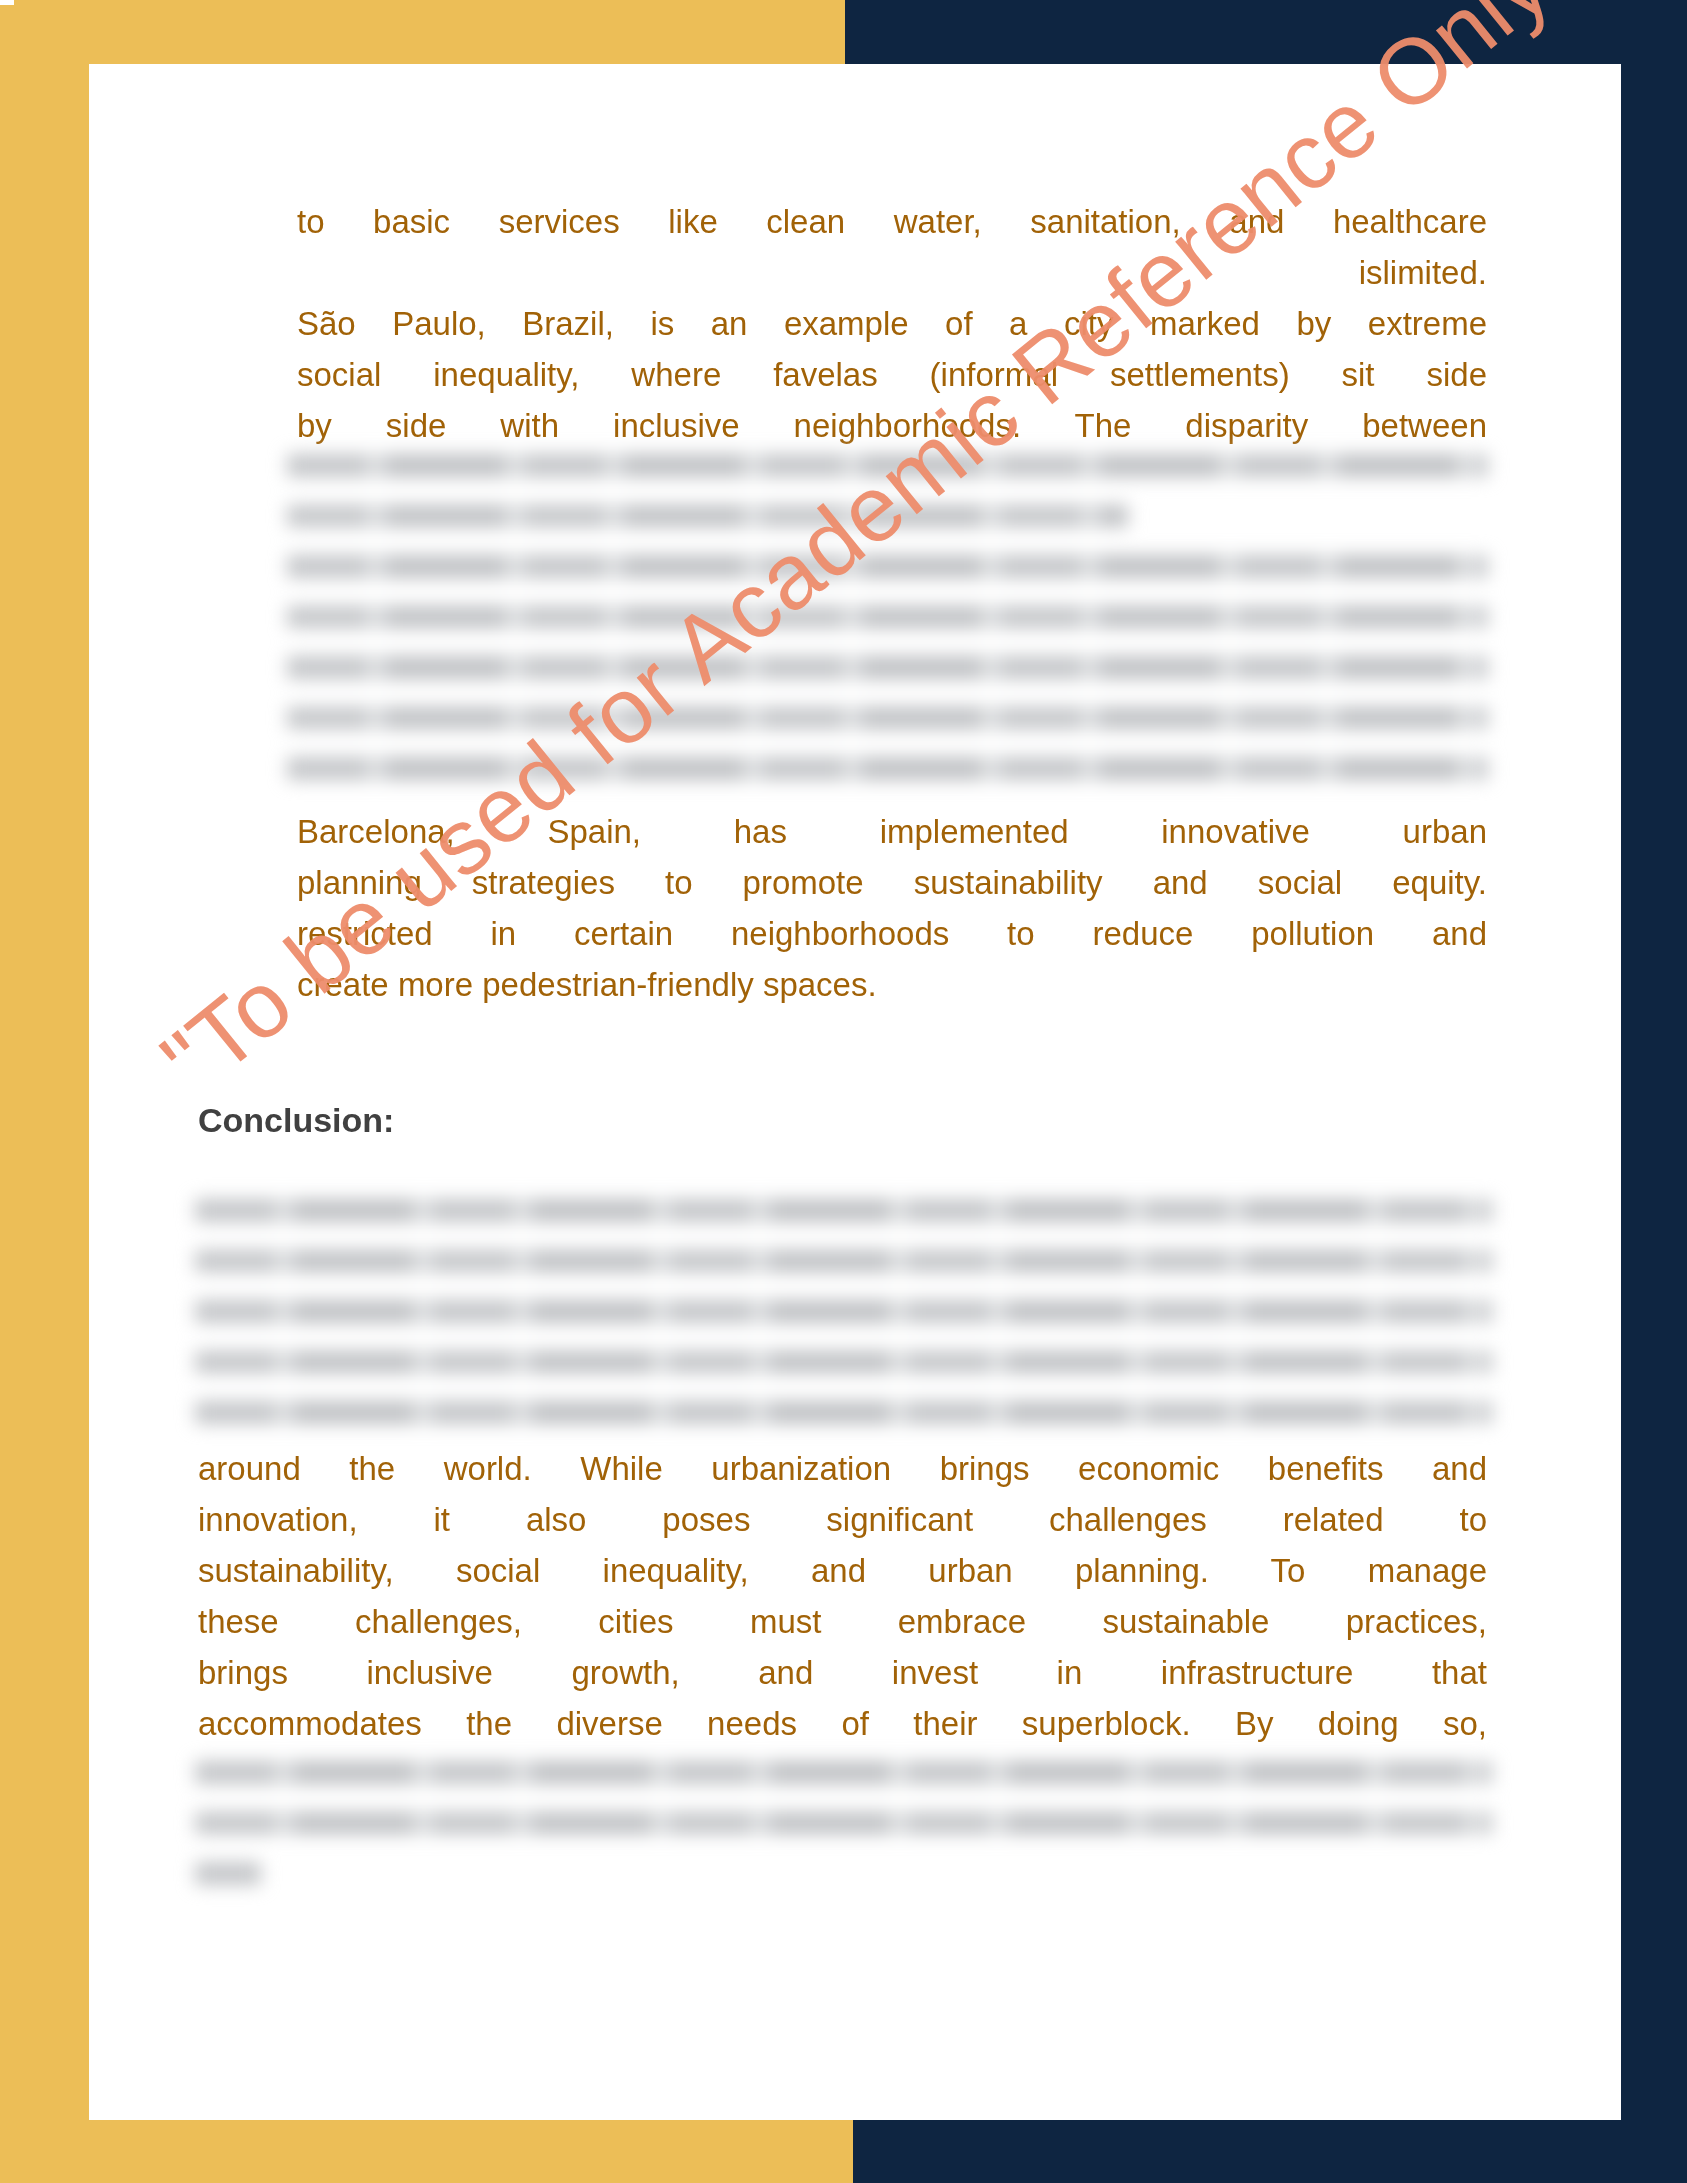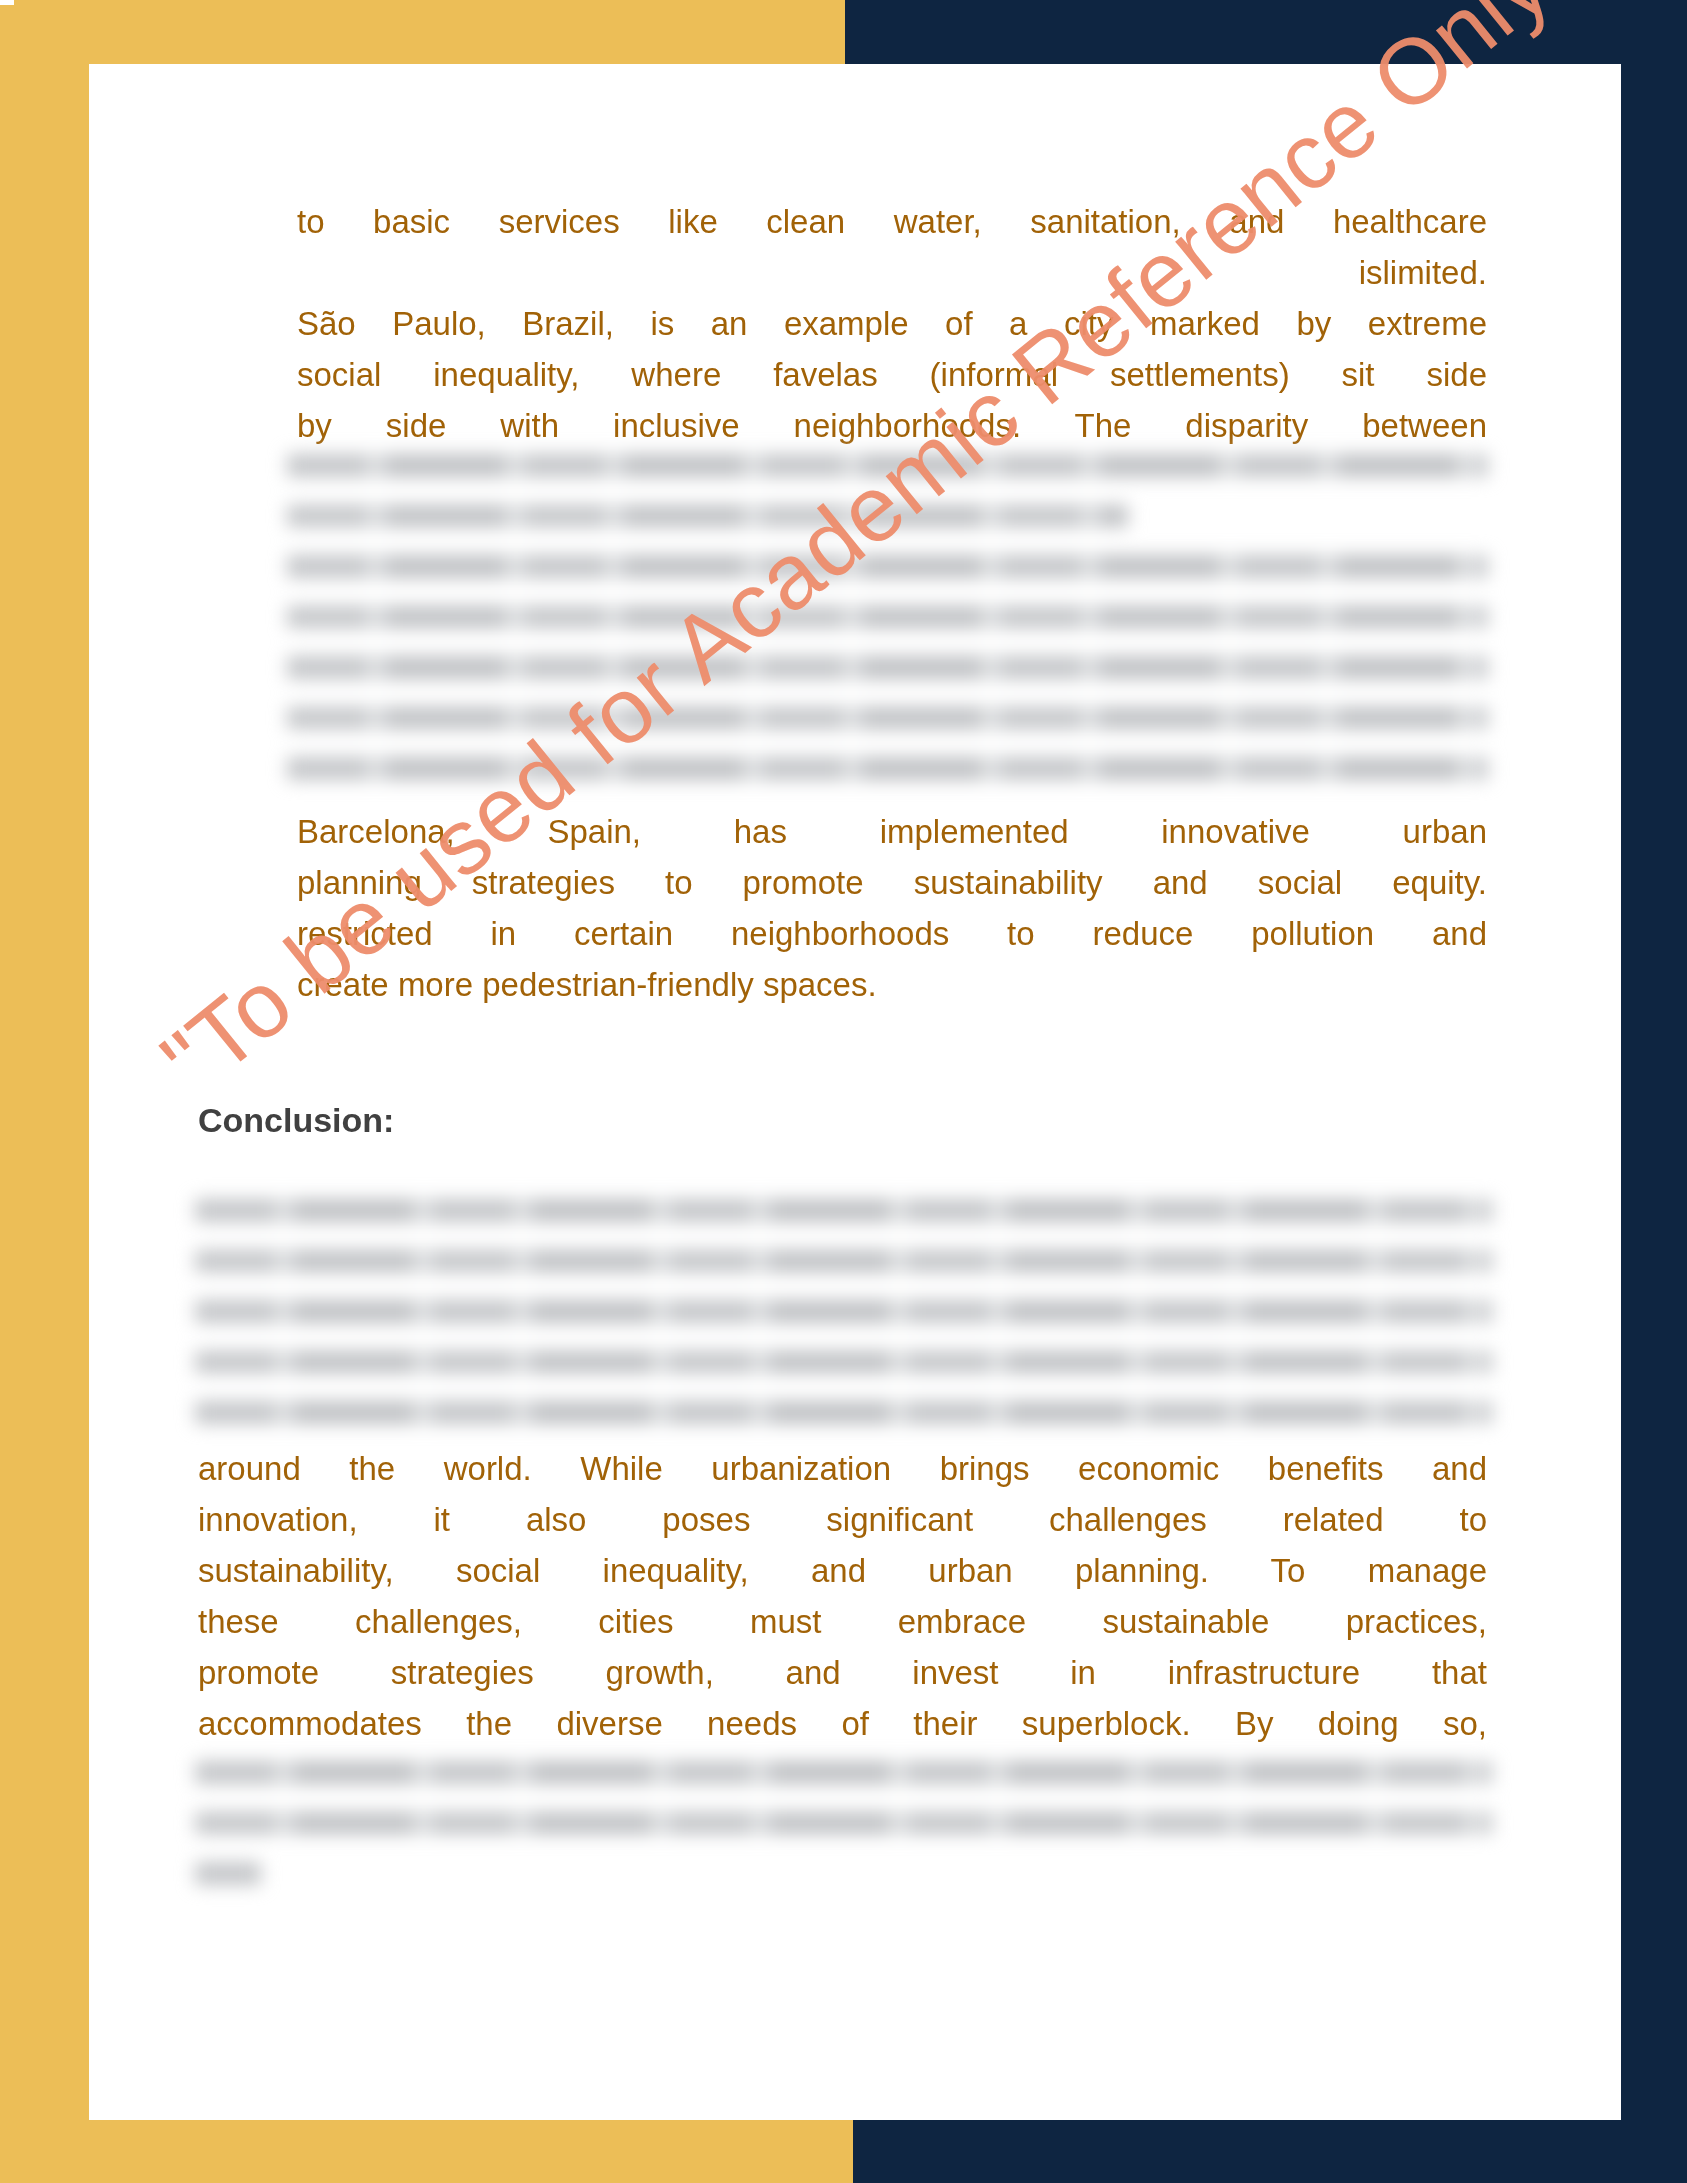--- a/index.html
+++ b/index.html
@@ -105,21 +105,21 @@
     <span class="bar"></span>
     <span class="bar"></span>
     <span class="bar"></span>
   </div>
 
   <div class="text block-full" style="top:1379px;">
     <span class="line">around the world. While urbanization brings economic benefits and</span>
     <span class="line">innovation, it also poses significant challenges related to</span>
     <span class="line">sustainability, social inequality, and urban planning. To manage</span>
     <span class="line">these challenges, cities must embrace sustainable practices,</span>
-    <span class="line">promote strategies growth, and invest in infrastructure that</span>
+    <span class="line">brings inclusive growth, and invest in infrastructure that</span>
     <span class="line">accommodates the diverse needs of their superblock. By doing so,</span>
   </div>
 
   <div class="blur" style="left:106px; top:1697px; width:1297px;">
     <span class="bar"></span>
     <span class="bar"></span>
     <span class="bar" style="width:66px"></span>
   </div>
 
 </div>

